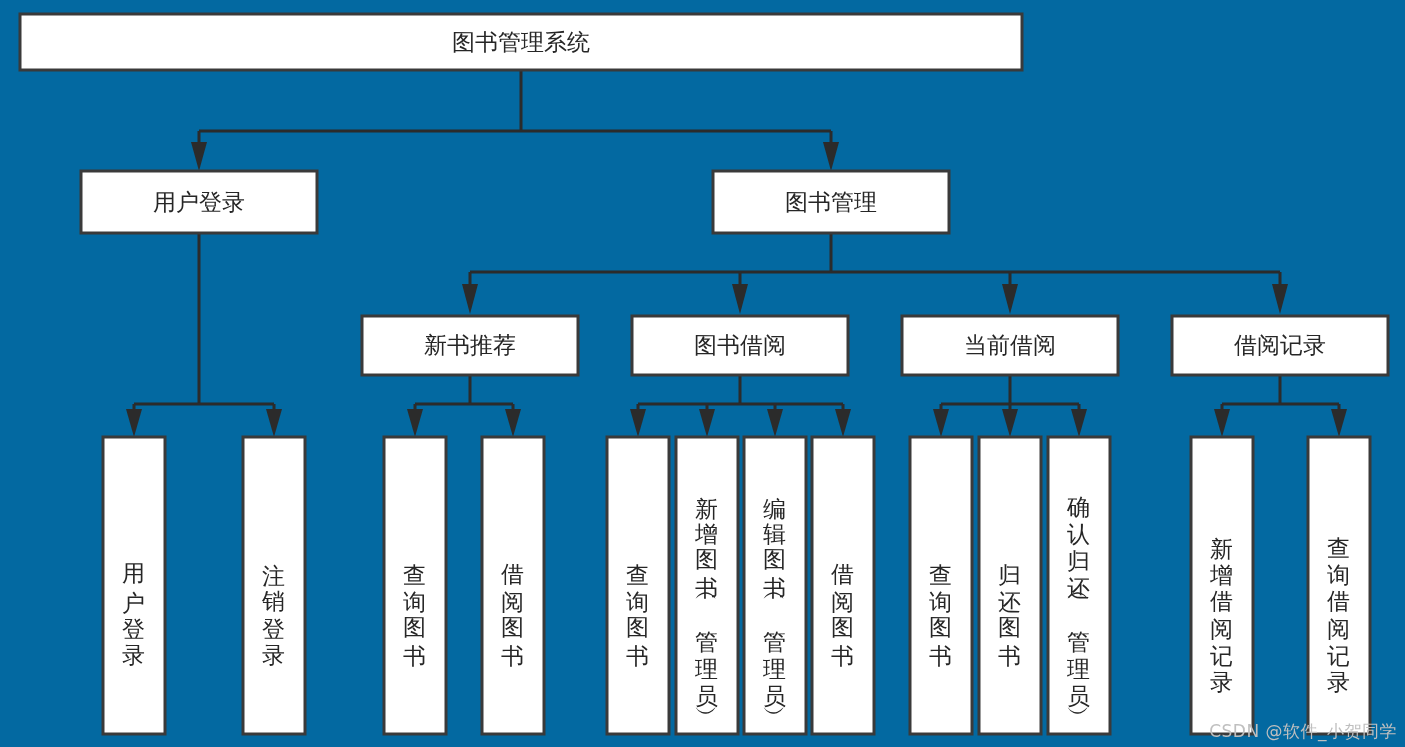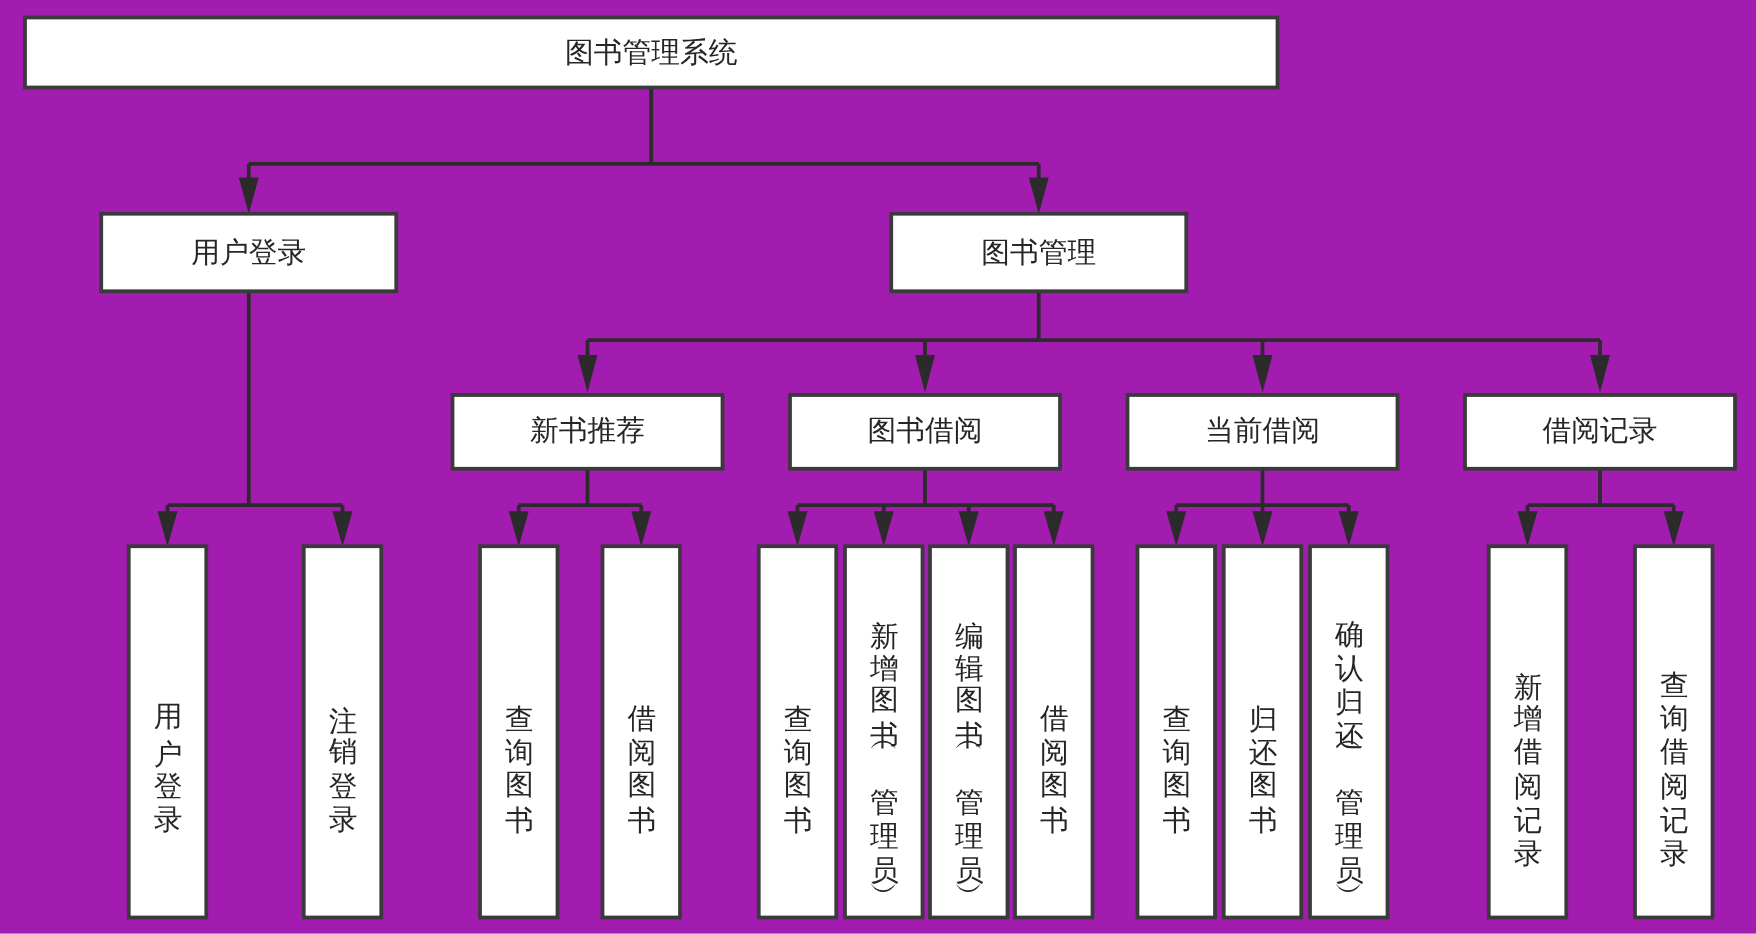--- a/index.html
+++ b/index.html
@@ -11,21 +11,21 @@
   body {
     width: 1405px;
     height: 747px;
     font-family: "DejaVu Sans", "Liberation Sans", sans-serif;
     overflow: hidden;
   }
   #diagram-root {
     position: relative;
     width: 1405px;
     height: 747px;
-    background: #a21caf;
+    background: #0369a1;
   }
   svg.diagram {
     position: absolute;
     top: 0;
     left: 0;
     width: 1405px;
     height: 747px;
     display: block;
   }
   .node-box {
@@ -226,14 +226,15 @@
       <rect class="node-box" x="1191" y="437" width="62" height="297"></rect>
       <text class="node-label vertical" x="1222" y="585" font-size="23"><tspan x="1222" y="518" text-anchor="middle" dominant-baseline="central">新</tspan><tspan x="1222" y="545" text-anchor="middle" dominant-baseline="central">增</tspan><tspan x="1222" y="572" text-anchor="middle" dominant-baseline="central">借</tspan><tspan x="1222" y="599" text-anchor="middle" dominant-baseline="central">阅</tspan><tspan x="1222" y="626" text-anchor="middle" dominant-baseline="central">记</tspan><tspan x="1222" y="653" text-anchor="middle" dominant-baseline="central">录</tspan></text>
     </g>
     <g>
       <rect class="node-box" x="1308" y="437" width="62" height="297"></rect>
       <text class="node-label vertical" x="1339" y="585" font-size="23"><tspan x="1339" y="518" text-anchor="middle" dominant-baseline="central">查</tspan><tspan x="1339" y="545" text-anchor="middle" dominant-baseline="central">询</tspan><tspan x="1339" y="572" text-anchor="middle" dominant-baseline="central">借</tspan><tspan x="1339" y="599" text-anchor="middle" dominant-baseline="central">阅</tspan><tspan x="1339" y="626" text-anchor="middle" dominant-baseline="central">记</tspan><tspan x="1339" y="653" text-anchor="middle" dominant-baseline="central">录</tspan></text>
     </g>
 
   </svg>
 
+  <div class="watermark">CSDN @软件_小贺同学</div>
 
 </div>
 
 </body></html>

